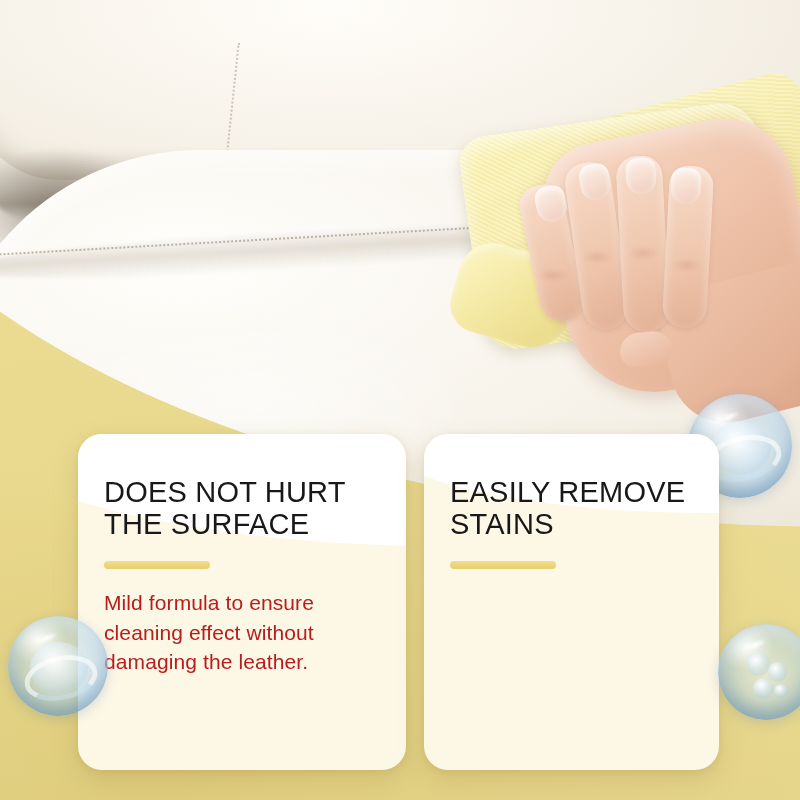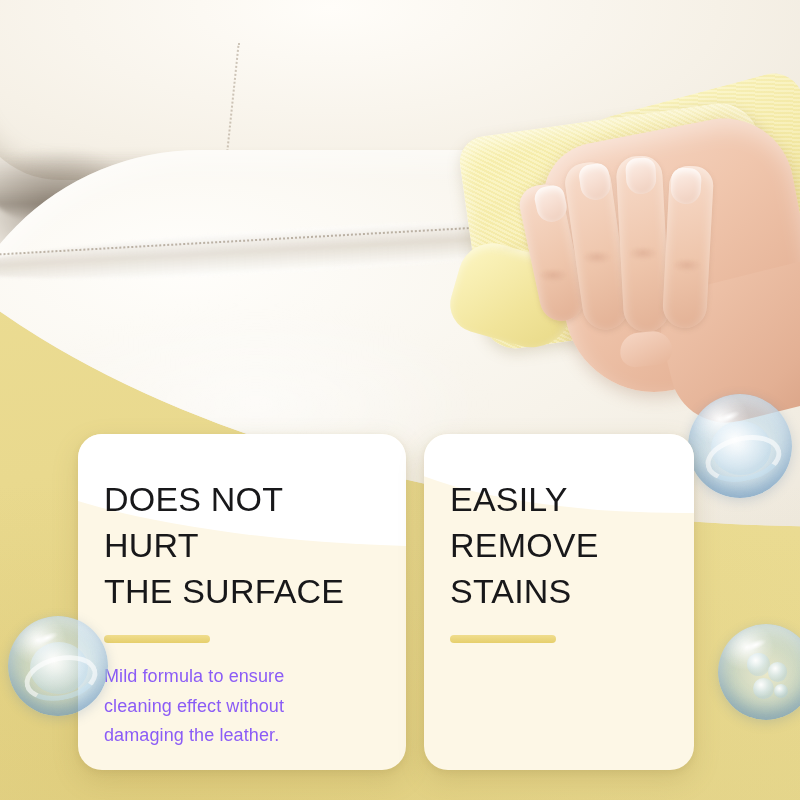--- a/index.html
+++ b/index.html
@@ -193,50 +193,50 @@
   .bubble.br{left:718px;top:624px;width:96px;height:96px;}
 
   
   .card{
     position:absolute;top:434px;height:336px;border-radius:24px;
     background:#fdf7e6;
     box-shadow:0 10px 26px rgba(150,128,62,.22), 0 2px 6px rgba(150,128,62,.14);
     overflow:hidden;
   }
   .card.left{left:78px;width:328px;}
-  .card.right{left:424px;width:270px;}
+  .card.right{left:424px;width:295px;}
   
   .card-photo-overlay{
     position:absolute;left:0;top:0;width:100%;height:120px;
     background:#ffffff;
     -webkit-clip-path:ellipse(150% 100% at 118% -6%);
     clip-path:ellipse(150% 100% at 118% -6%);
     pointer-events:none;
   }
   .card.right .card-photo-overlay{
     -webkit-clip-path:ellipse(120% 100% at 96% -14%);
     clip-path:ellipse(120% 100% at 96% -14%);
     height:92px;
   }
   .card-inner{position:relative;padding:42px 26px 0 26px;}
   .card-title{
     margin:0;
-    font-size:34px;line-height:46px;
+    font-size:29px;line-height:32px;
     font-weight:400;letter-spacing:.2px;
     color:#18181a;
     white-space:pre-line;
   }
   .divider{
     margin-top:21px;width:106px;height:8px;border-radius:5px;
     background:linear-gradient(180deg,#f0dd8e,#e6cf6c);
   }
   .card-body{
     margin:19px 0 0 0;
-    font-size:18px;line-height:29.5px;
-    color:#8b5cf6;letter-spacing:.1px;
+    font-size:21px;line-height:29.5px;
+    color:#b91c1c;letter-spacing:.1px;
     white-space:pre-line;
   }
 </style>
 </head>
 <body>
 
 <div id="stage">
 
   <div class="bg-base"></div>
 

